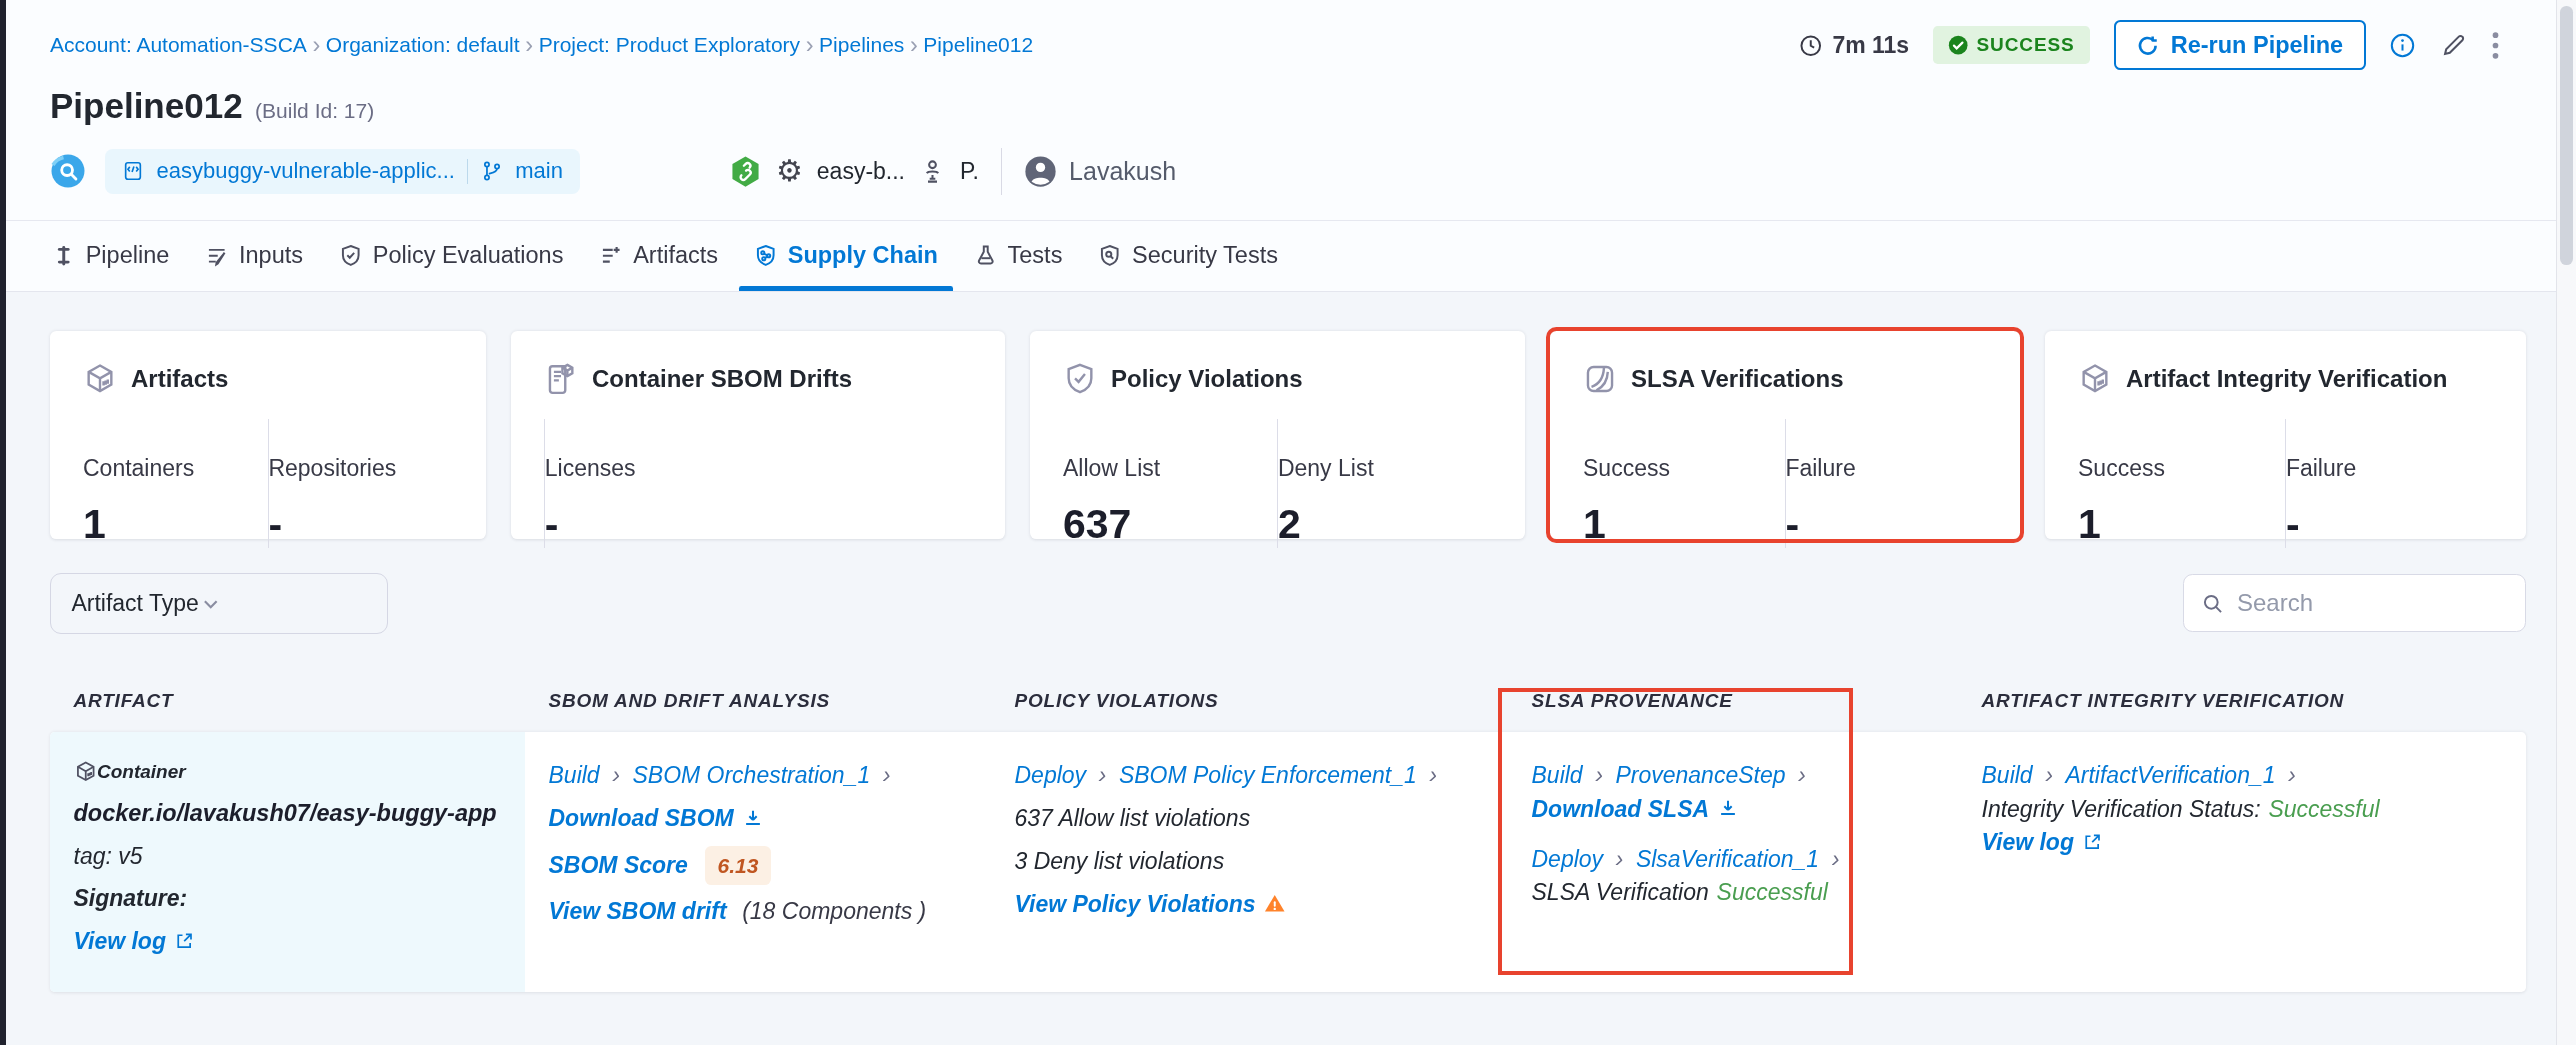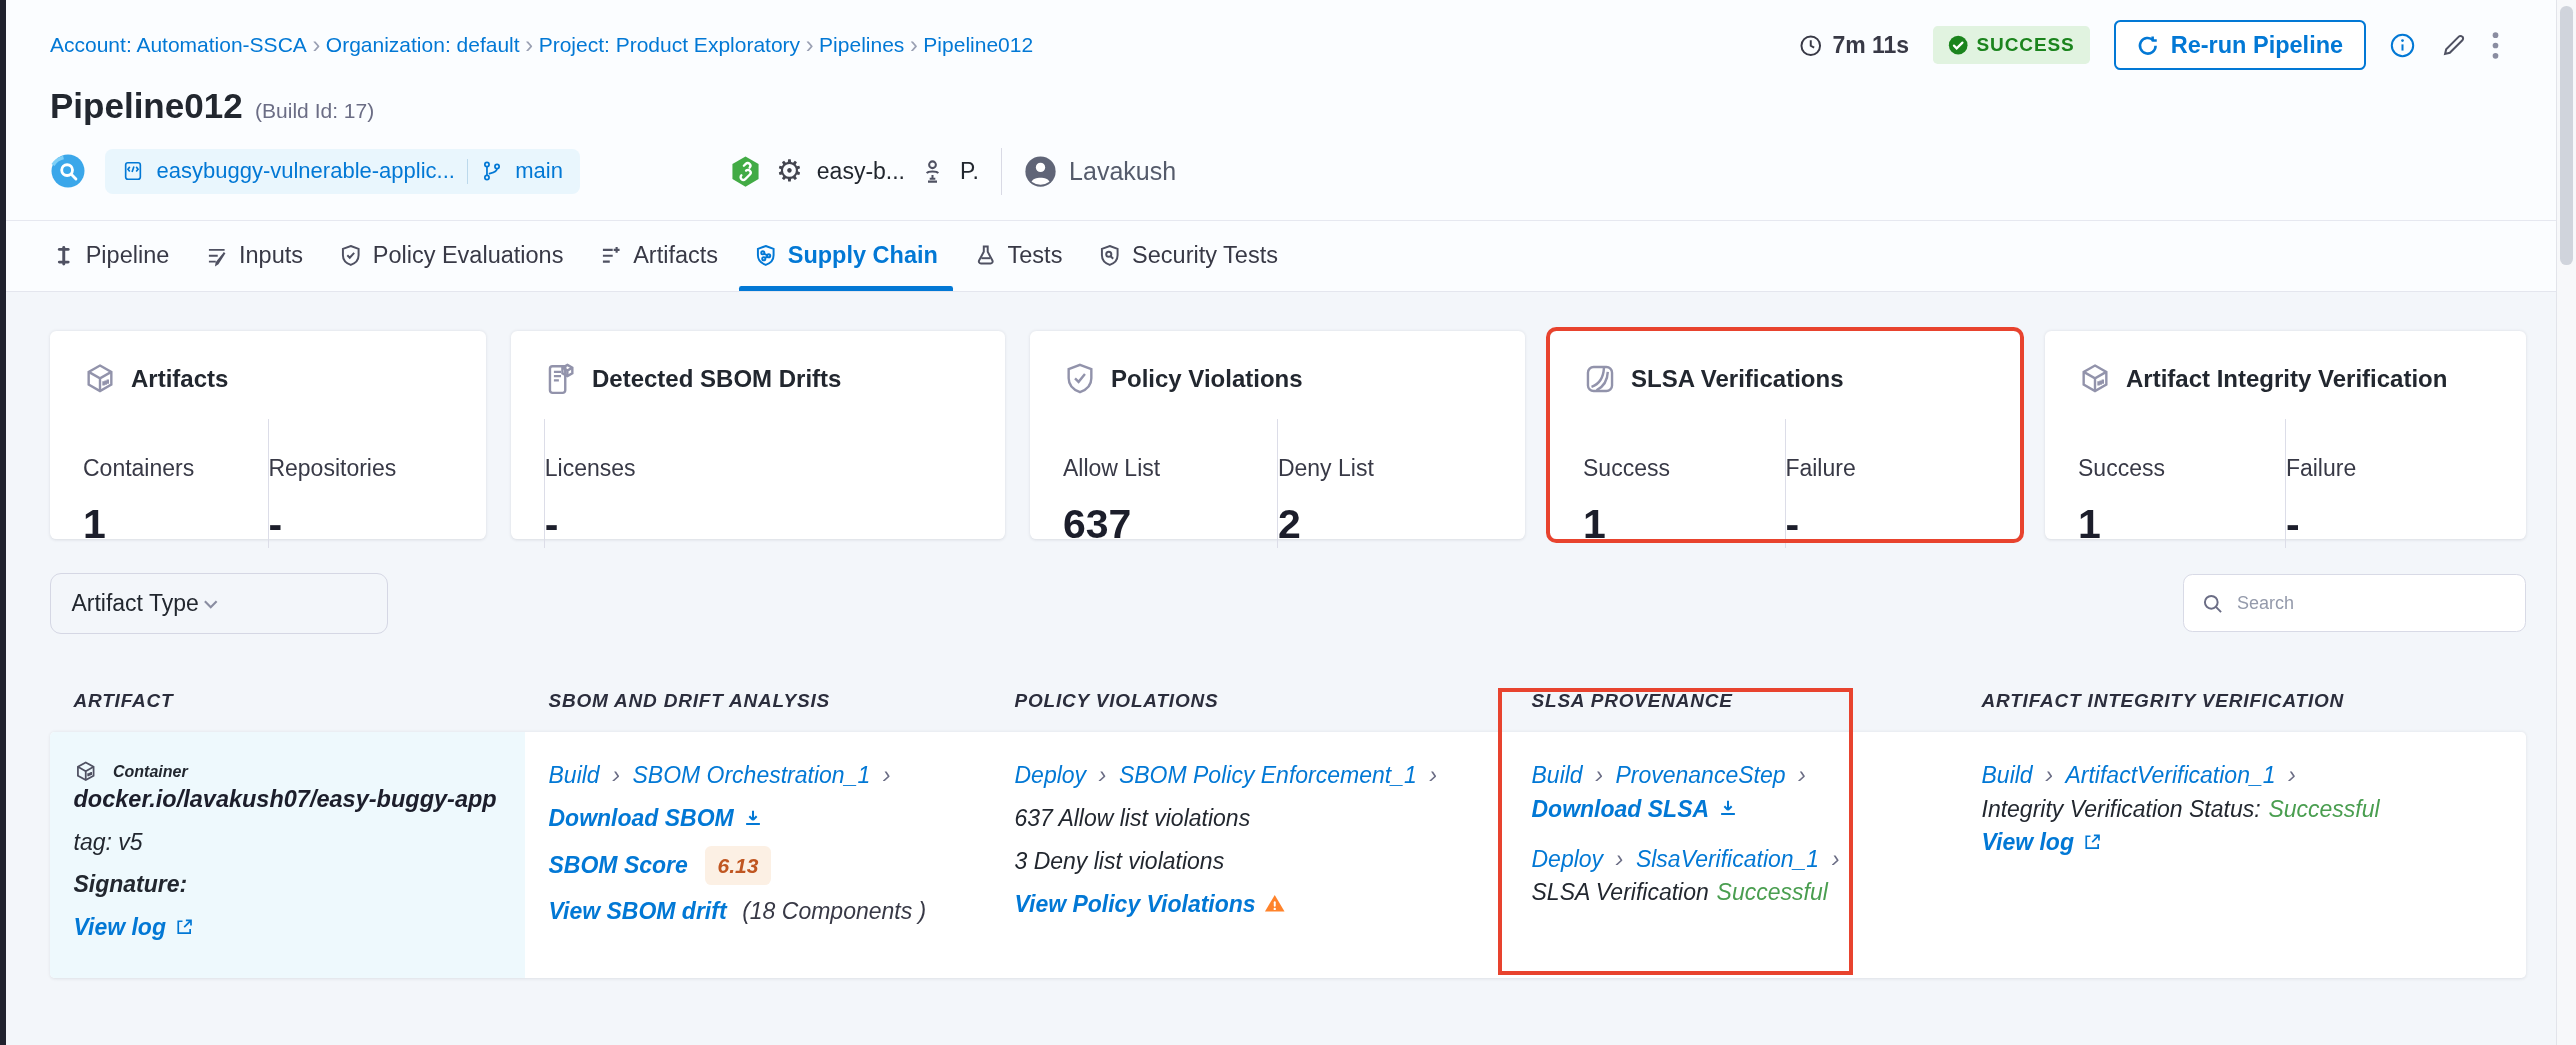--- a/index.html
+++ b/index.html
@@ -67,38 +67,38 @@
   .c1 { width:436px; } .c2 { width:494px; } .c3 { width:495px; } .c4 { width:470px; } .c5 { width:481px; }
 
   .filters { margin-top:34px; display:flex; align-items:center; }
   .type-select { width:338px; height:61px; border:1.6px solid #d5d7e4; border-radius:11px; display:flex;
     align-items:center; padding:0 20.4px; cursor:pointer; }
   .type-select .lbl { font-size:23px; color:#22272f; }
   .type-select svg { margin-left:auto; color:#8a8da1; }
   .search-box { margin-left:auto; width:343px; height:58px; background:#fff; border:1.6px solid #d8dae6;
     border-radius:9.4px; display:flex; align-items:center; padding:0 17px; gap:12.5px; }
   .search-box svg { color:#6b6d85; flex:none; }
-  .search-box input { border:none; outline:none; font-size:18px; color:#0f766e; width:100%;
+  .search-box input { border:none; outline:none; font-size:24px; color:#0f766e; width:100%;
     font-family:"Liberation Sans","DejaVu Sans",sans-serif; background:transparent; }
   .search-box input::placeholder { color:#949aab; }
 
   
   .table-section { position:relative; margin-top:45px; }
   .thead, .trow { display:grid; grid-template-columns:475px 466px 517px 450px 1fr;font-style:italic; }
   .th { font-size:19px; font-weight:700; color:#2b2d3c; letter-spacing:0.8px; padding:11px 0 0 23.5px; white-space:nowrap; }
   .trow { margin-top:20.4px; background:#fff; border-radius:4.7px; box-shadow:0 0.8px 3.1px rgba(40,41,61,.10); min-height:244px; }
   .cell { padding:28px 20.4px 23.5px 23.5px; font-size:23px; color:#22272f; }
   .cell-artifact { background:#eef9fd; border-radius:4.7px 0 0 4.7px; }
   .line { display:flex; align-items:center; gap:7.8px; line-height:31px; margin-bottom:11.8px; white-space:nowrap; }
   .line.tight { margin-bottom:2.4px; }
   .group-gap { height:17px; }
   .blue-link { color:#0278d5; cursor:pointer; }
   .bold-link { color:#0278d5; font-weight:700; cursor:pointer; }
   .step-sep { color:#6b6d85; font-size:23.5px; padding:0 4.7px; }
-  .container-tag { display:flex; align-items:center; gap:16px; font-size:16px; font-weight:700; color:#22272f; }
+  .container-tag { display:flex; align-items:center; gap:0; font-size:19px; font-weight:700; color:#22272f; margin-bottom:14px; }
   .img-name { font-size:23.5px; font-weight:700; color:#1c1e2b; }
   .sig-label { font-weight:700; }
   .sig-pill { background:#f5f1f6; border-radius:6.3px; padding:6.3px 17px; font-weight:700; color:#22272f; margin-left:11px; font-size:22px; }
   .score-pill { background:#fcf0e4; color:#c05621; font-weight:700; border-radius:6.3px; padding:3.9px 12.5px; margin-left:9.4px; font-size:21px; }
   .green { color:#4a9e50; }
   .muted-paren { color:#383946; margin-left:7.8px; }
   .slsa-highlight { position:absolute; left:1448px; top:9.4px; width:355px; height:287px;
     border:4.7px solid #e8432e; pointer-events:none; z-index:5; }
   svg { display:block; }
 </style>
@@ -342,21 +342,21 @@
       <div class="card c2">
         <div class="card-title-row">
           <span class="card-icon">
             <svg width="34" height="34" viewBox="0 0 24 24" fill="none" stroke="currentColor" stroke-width="1.7">
               <path d="M6 3h9v17a1.8 1.8 0 0 1-1.8 1.8H6A1.8 1.8 0 0 1 4.2 20V4.8A1.8 1.8 0 0 1 6 3z"></path>
               <path d="M7 7h5M7 10h5M7 13h3.5"></path>
               <path d="M16.5 2l3.5 2v4l-3.5 2-3.5-2V4z"></path>
                 <path d="M13 4l3.5 2L20 4M16.5 6v4"></path>
             </svg>
           </span>
-          <span class="card-title">Detected SBOM Drifts</span>
+          <span class="card-title">Container SBOM Drifts</span>
         </div>
         <div class="card-stats">
           <div class="stat-divider"></div>
           <div class="stat">
             <div class="stat-label">Licenses</div>
             <div class="stat-value">-</div>
           </div>
         </div>
       </div>
 

